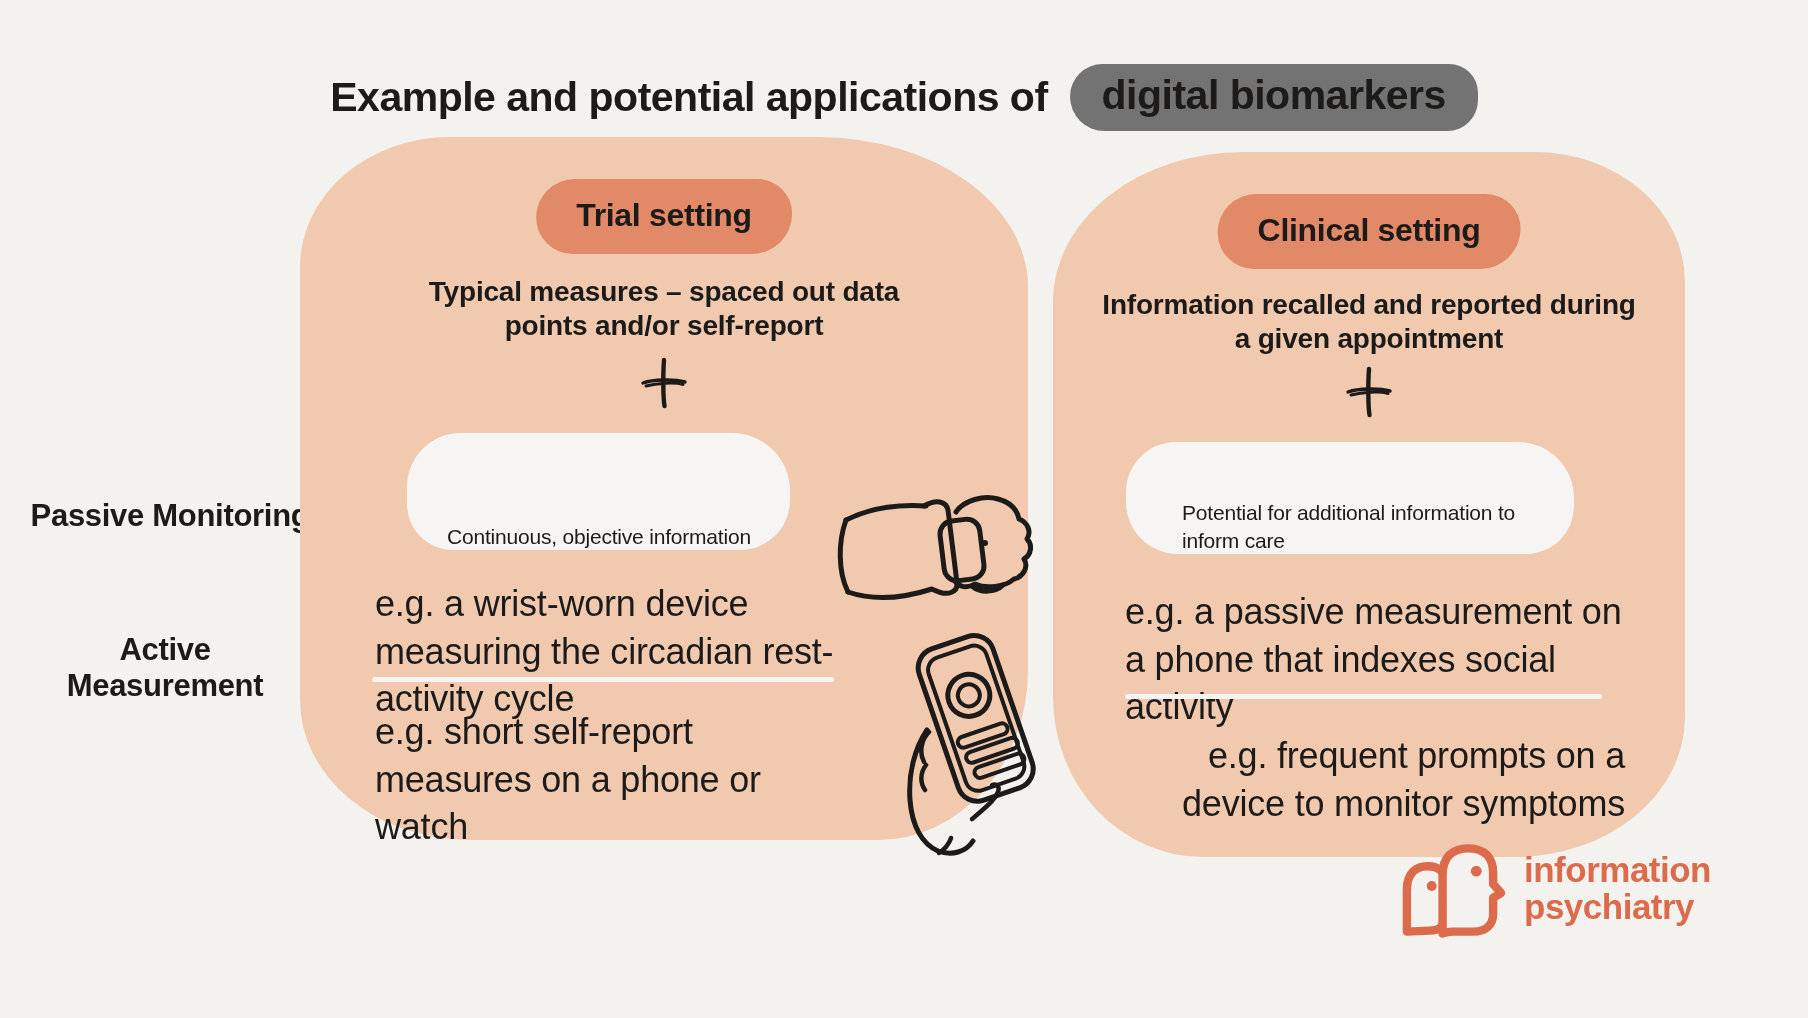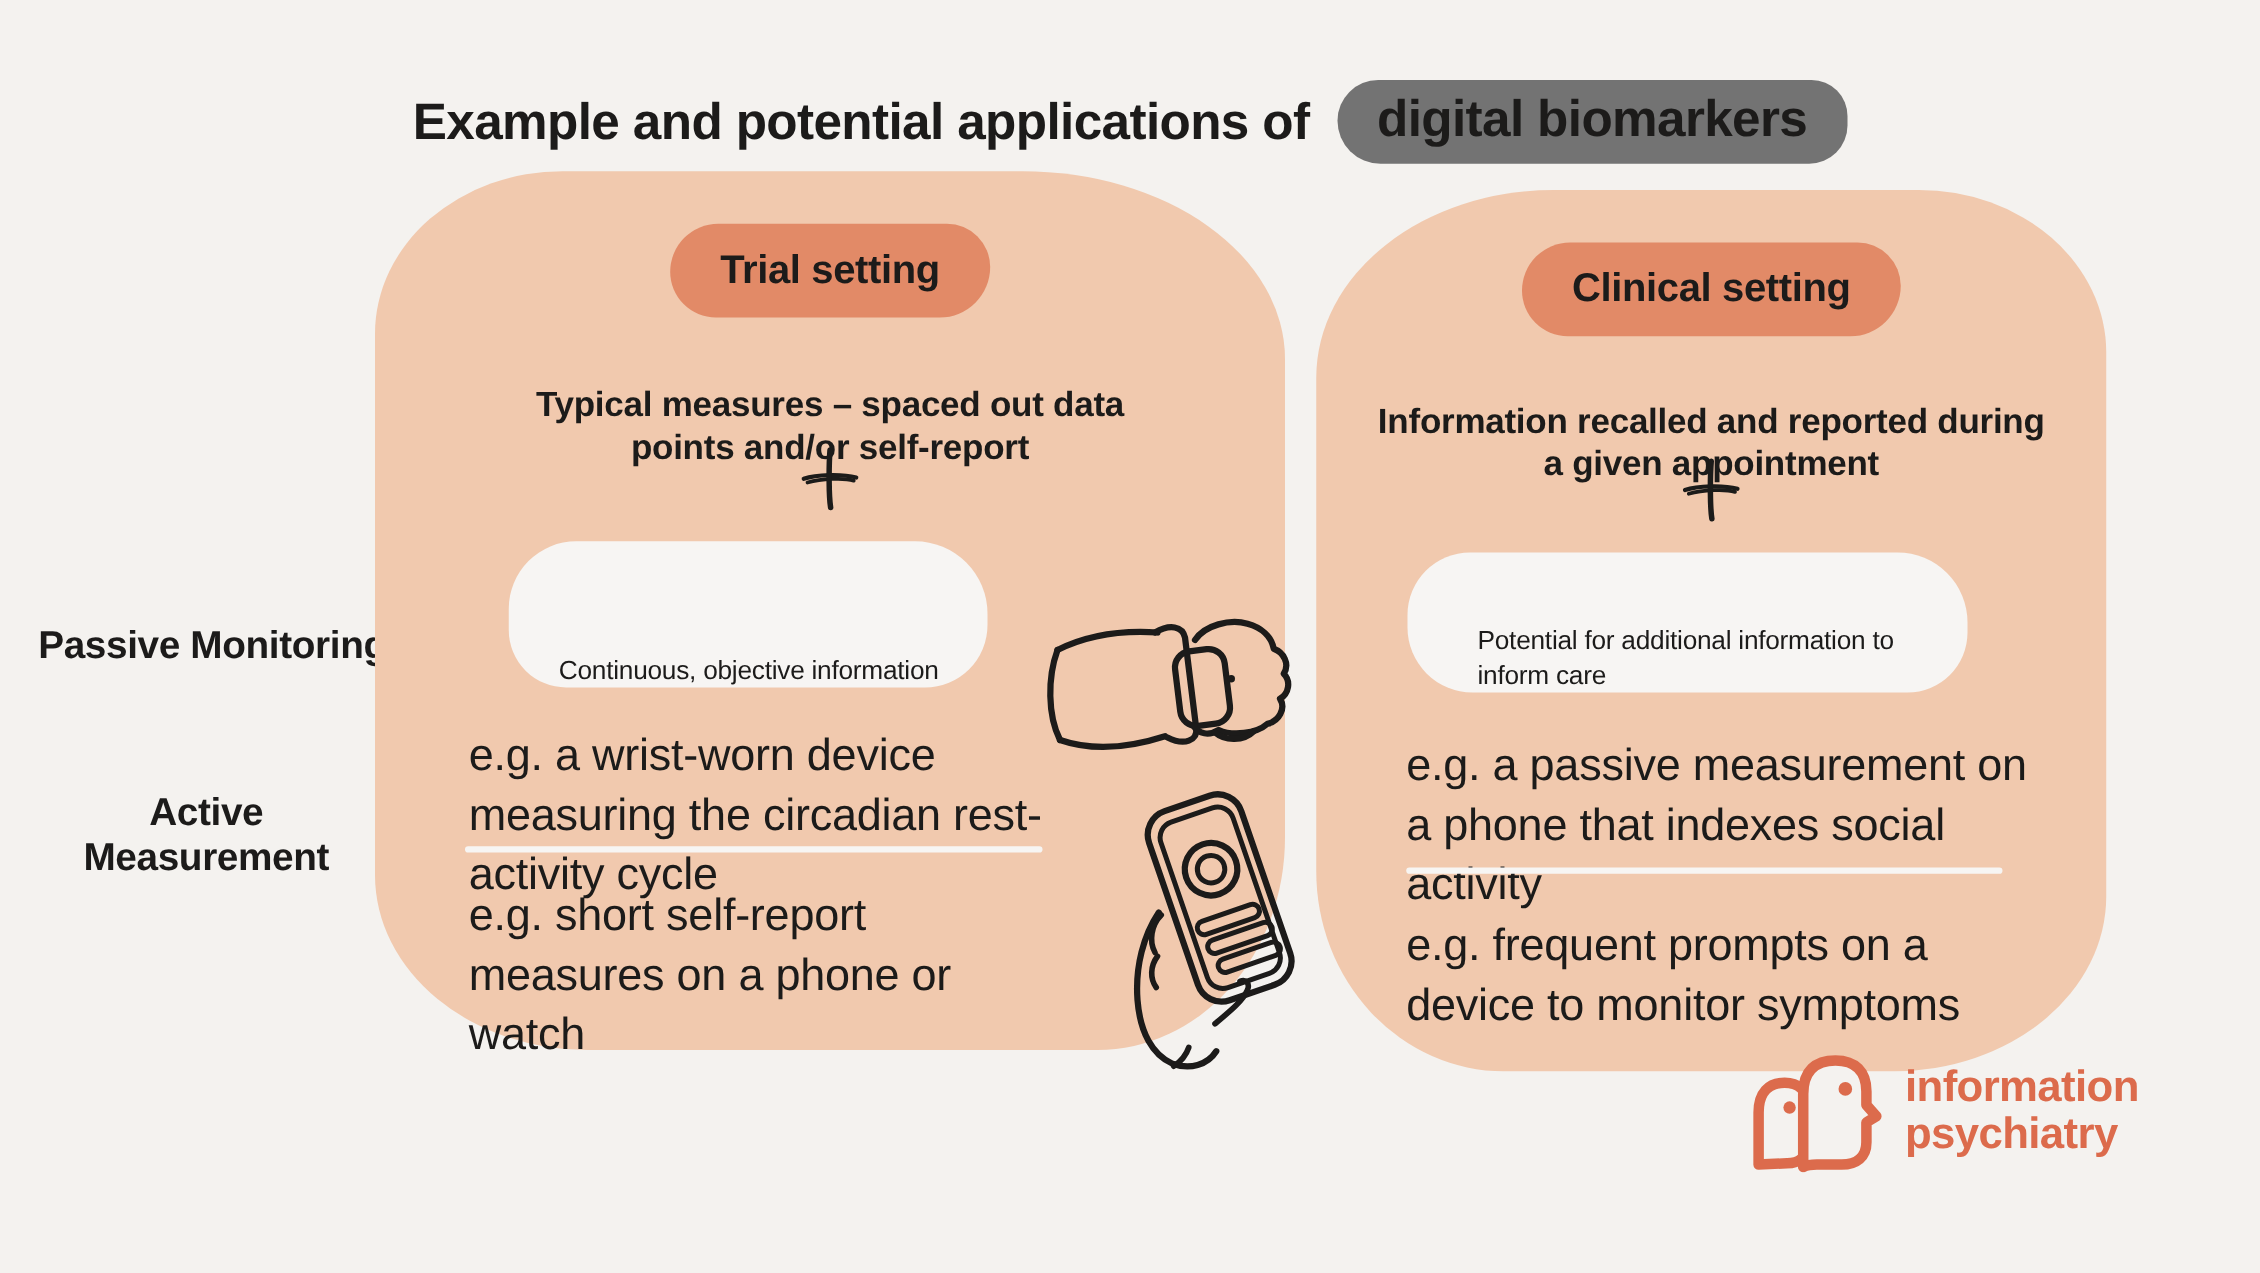--- a/index.html
+++ b/index.html
@@ -52,21 +52,21 @@
     position:absolute;top:42px;left:50%;transform:translateX(-50%);
     background:#e28a67;
     border-radius:40px 36px 42px 38px;
     padding:18px 40px 20px 40px;
     font-size:32px;font-weight:700;letter-spacing:-0.3px;
     white-space:nowrap;
   }
   .baseline{
     position:absolute;top:138px;left:50%;transform:translateX(-50%);
     width:530px;text-align:center;
-    font-size:28px;font-weight:700;line-height:1.22;letter-spacing:-0.2px;margin-top:32px;
+    font-size:28px;font-weight:700;line-height:1.22;letter-spacing:-0.2px;
   }
   .blob-right .baseline{top:136px;width:540px;}
   .plus{
     position:absolute;left:50%;transform:translateX(-50%);
   }
   .blob-left .plus{top:218px;}
   .blob-right .plus{top:212px;}
   .benefit-box{
     position:absolute;background:#f7f5f3;
     display:flex;align-items:flex-end;
@@ -82,21 +82,21 @@
     border-radius:50px 56px 48px 52px;
     padding-left:56px;box-sizing:border-box;
   }
   .example{
     position:absolute;font-size:36px;line-height:1.32;letter-spacing:-0.2px;
     width:480px;
   }
   .blob-left .example.eg1{left:75px;top:443px;}
   .blob-left .example.eg2{left:75px;top:571px;}
   .blob-right .example.eg1{left:72px;top:436px;width:500px;}
-  .blob-right .example.eg2{left:72px;top:580px;width:500px;}
+  .blob-right .example.eg2{left:72px;top:580px;width:500px;text-align:right;}
   .divider{
     position:absolute;height:5px;background:#f7f5f3;border-radius:3px;
   }
   .blob-left .divider{left:72px;top:540px;width:462px;}
   .blob-right .divider{left:72px;top:542px;width:477px;}
 
   
   .illu{position:absolute;}
   .illu-watch{left:836px;top:490px;}
   .illu-phone{left:893px;top:612px;}

